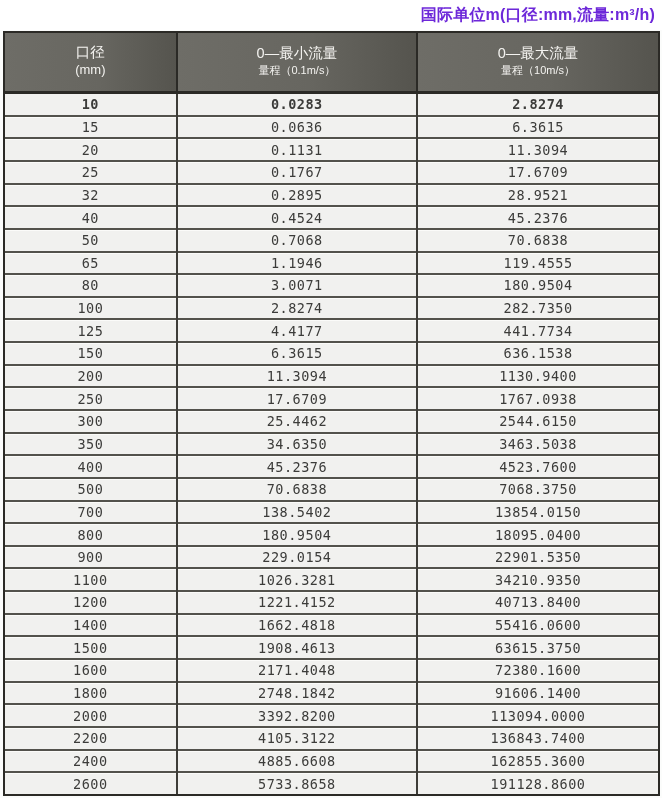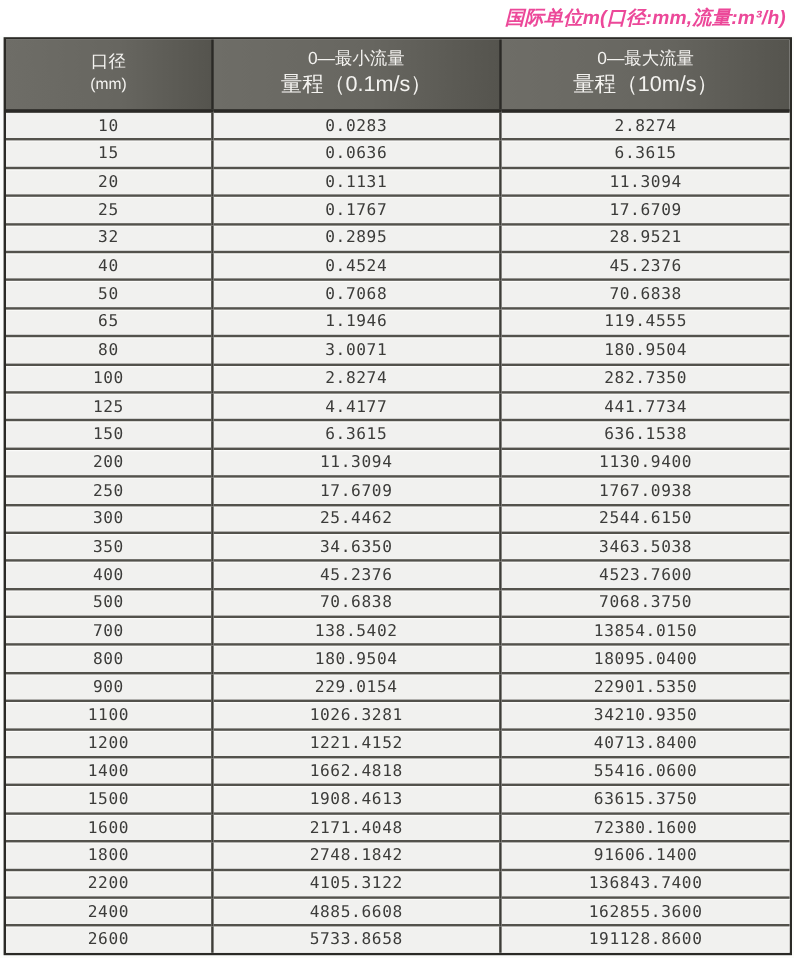--- a/index.html
+++ b/index.html
@@ -20,23 +20,22 @@
     display: flex;
     align-items: center;
     justify-content: flex-end;
     padding-right: 7px;
     box-sizing: border-box;
     background: #ffffff;
   }
   .title-text {
     font-size: 16px;
     font-weight: bold;
-    color: #ec4899;
+    color: #6d28d9;
     letter-spacing: 0.2px;
-    font-style: italic;
   }
   .table-wrap {
     position: absolute;
     left: 3px;
     right: 2px;
     top: 31px;
     bottom: 2px;
     border: 2px solid #2b2a26;
     background: #f1f1ef;
   }
@@ -56,38 +55,38 @@
     font-size: 14.5px;
     font-weight: normal;
     line-height: 1.3;
     text-align: center;
     vertical-align: middle;
     border-left: 2px solid #2b2a26;
     border-bottom: 3px solid #2b2a26;
     padding: 2px 0 4px 0;
   }
   thead th:first-child { border-left: none; margin-top: 45px; }
-  .hdr-line2 { font-size: 18px; }
+  .hdr-line2 { font-size: 11px; }
   .hdr-mono { font-family: Liberation Sans, sans-serif; font-size: 13px; }
   tbody td {
     text-align: center;
     vertical-align: middle;
     font-family: "DejaVu Sans Mono", monospace;
     font-size: 13.5px;
     color: #3c3c3a;
     background: #f1f1ef;
     border-left: 2px solid #3e3d38;
     border-top: 2px solid #53524c;
     box-shadow: inset 0 1px 0 #fbfbf9;
     padding: 0;
     height: 19px;
     letter-spacing: 0.5px;
   }
   tbody td:first-child { border-left: none; }
-  tbody tr:first-child td { border-top: none; box-shadow: none; }
+  tbody tr:first-child td { border-top: none; box-shadow: none; font-weight: bold; }
 </style>
 </head>
 <body>
 
 <div class="page">
 
   <div class="title-bar">
     <span class="title-text">国际单位m(口径:mm,流量:m³/h)</span>
   </div>
 
@@ -244,20 +243,25 @@
             <td>1600</td>
             <td>2171.4048</td>
             <td>72380.1600</td>
           </tr>
           <tr>
             <td>1800</td>
             <td>2748.1842</td>
             <td>91606.1400</td>
           </tr>
           <tr>
+            <td>2000</td>
+            <td>3392.8200</td>
+            <td>113094.0000</td>
+          </tr>
+          <tr>
             <td>2200</td>
             <td>4105.3122</td>
             <td>136843.7400</td>
           </tr>
           <tr>
             <td>2400</td>
             <td>4885.6608</td>
             <td>162855.3600</td>
           </tr>
           <tr>

